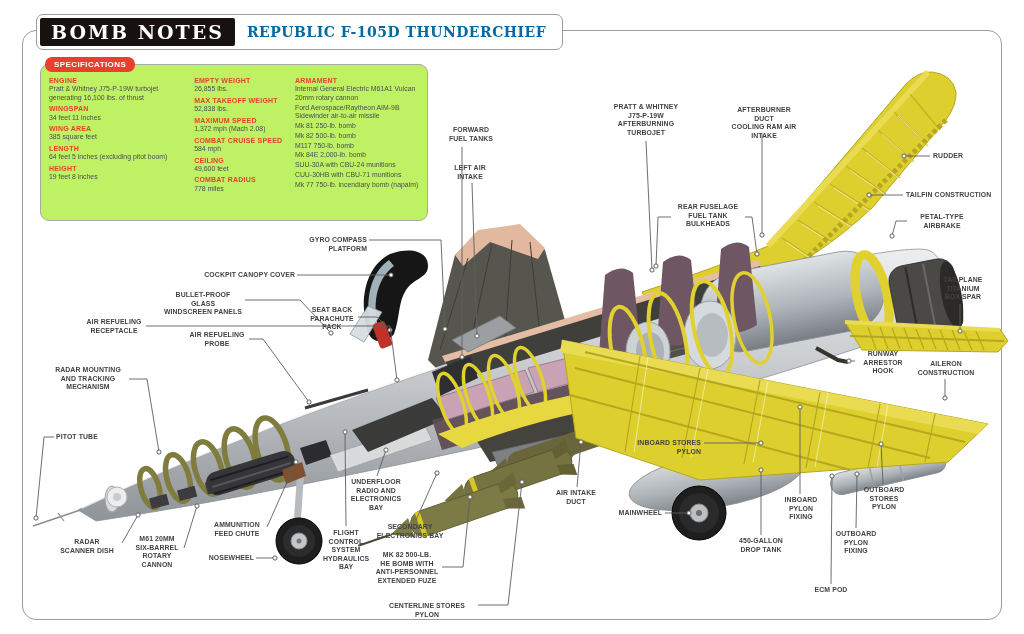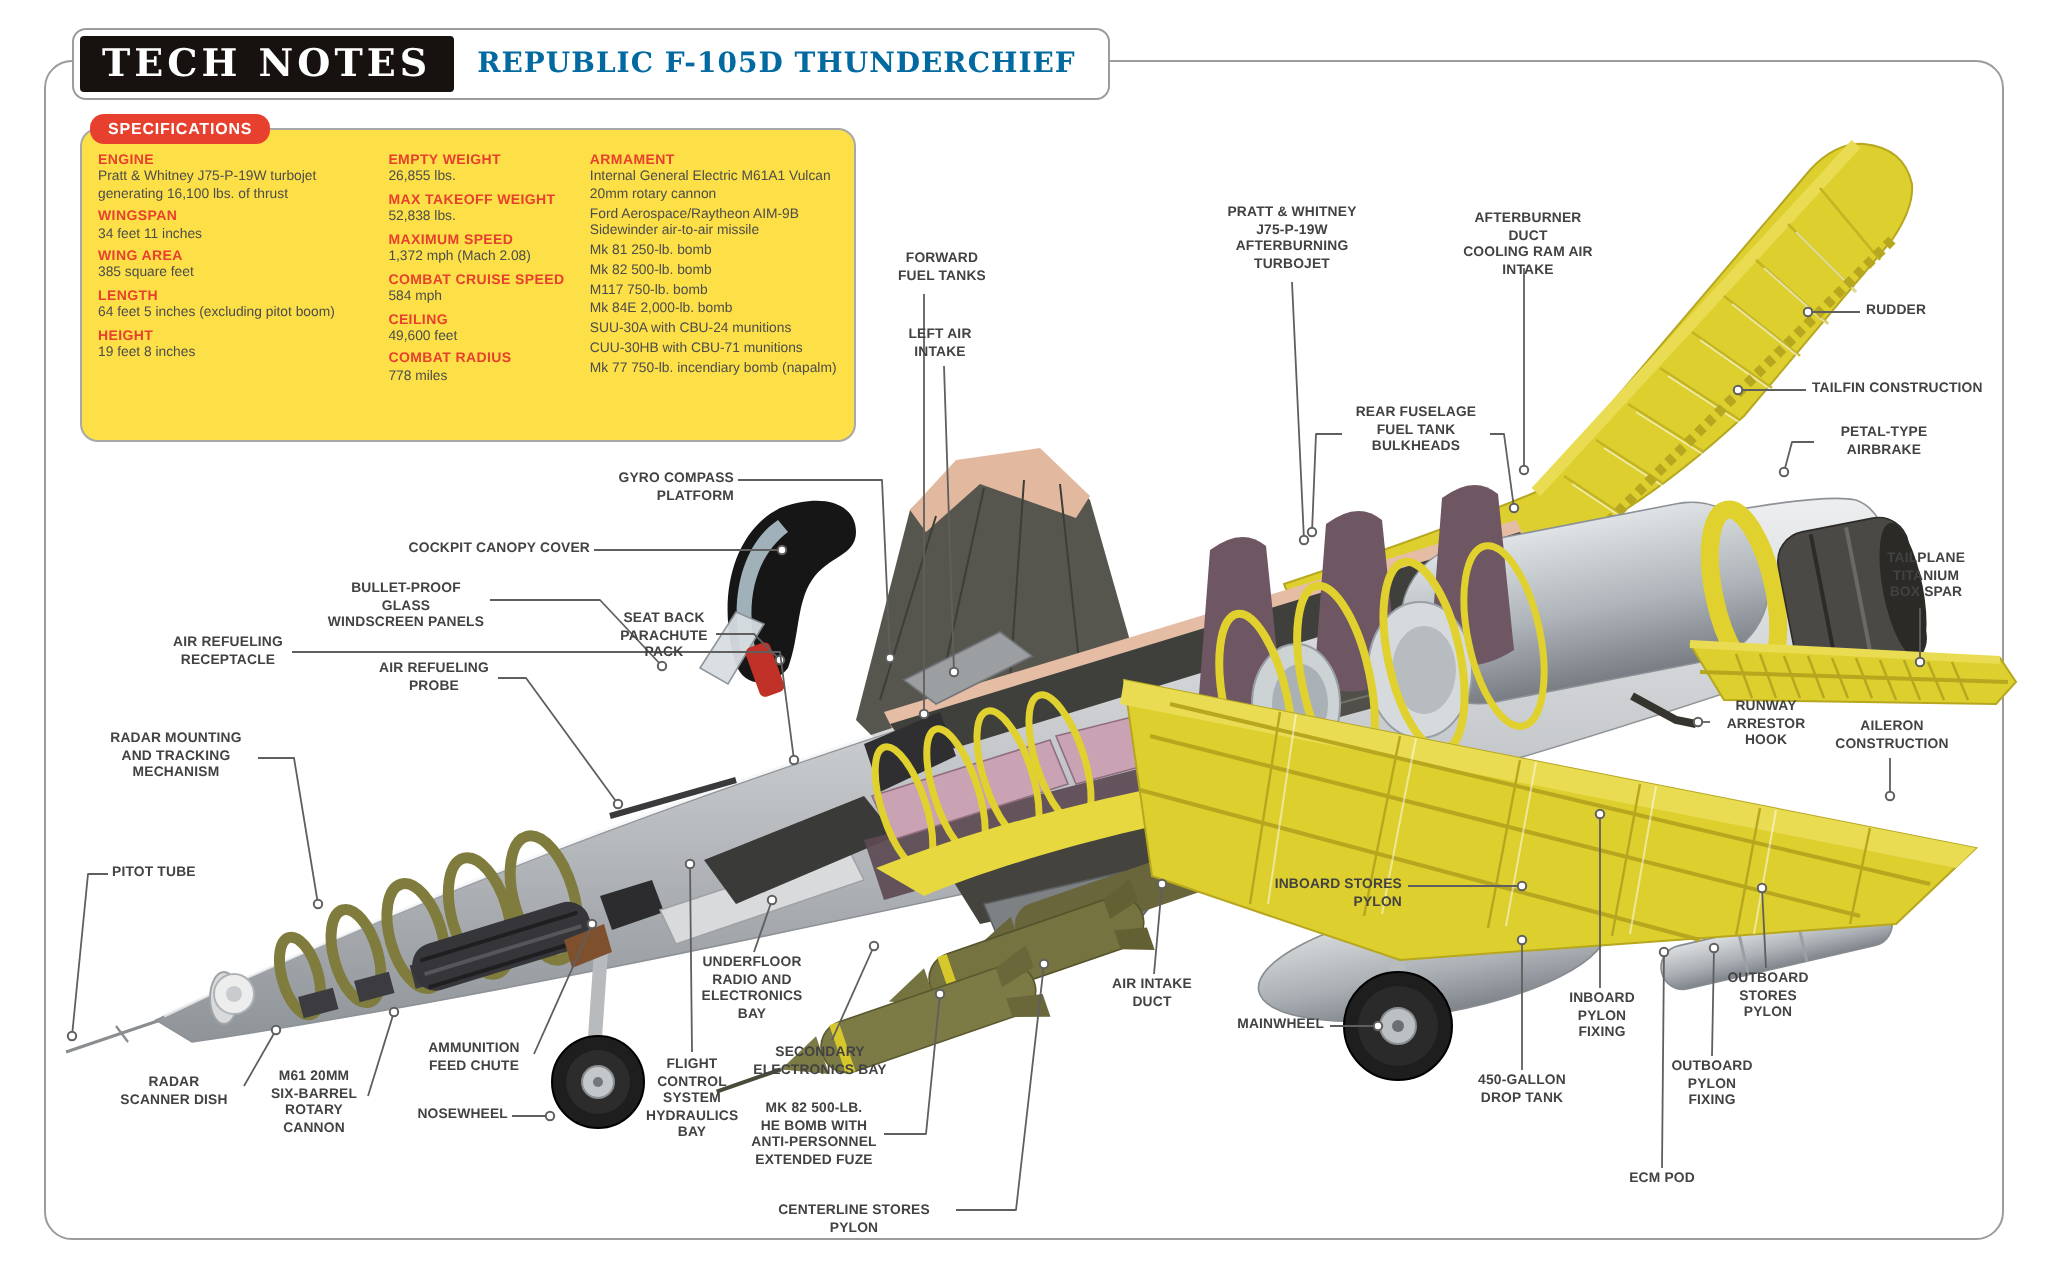--- a/index.html
+++ b/index.html
@@ -6,21 +6,21 @@
   #page{position:relative;width:1024px;height:634px;background:#fff;overflow:hidden;
         font-family:"Liberation Sans",sans-serif}
   .frame{position:absolute;left:22px;top:30px;width:978px;height:588px;
          border:1.5px solid #9c9c9c;border-radius:14px}
   .header-box{position:absolute;left:36px;top:14px;background:#fff;border:1.5px solid #9c9c9c;
          border-radius:7px;display:flex;align-items:center;gap:12px;padding:3px 16px 3px 3px;z-index:30}
   .badge{background:#17120f;color:#fff;font-family:"DejaVu Serif",serif;font-weight:bold;
          font-size:19px;letter-spacing:2px;padding:3px 11px;border-radius:2px}
   .title{color:#0369a1;font-family:"DejaVu Serif",serif;font-weight:bold;font-size:14px;
          letter-spacing:.5px;white-space:nowrap}
-  .specs{position:absolute;left:40px;top:64px;width:388px;height:157px;background:#fde047;
+  .specs{position:absolute;left:40px;top:64px;width:388px;height:157px;background:#bef264;
          border:1px solid #a8a8a8;border-radius:9px;z-index:25;box-sizing:border-box}
   .specs-tab{position:absolute;left:4px;top:-8px;background:#e8402e;color:#fff;font-size:8px;
          font-weight:bold;letter-spacing:.4px;padding:3px 9px;border-radius:7px}
   #spec-cols{display:flex;gap:10px;padding:12px 8px 4px 8px}
   .spec-col{box-sizing:border-box}
   .spec-col:nth-child(1){width:146px}
   .spec-col:nth-child(2){width:98px}
   .spec-col:nth-child(3){width:134px}
   .spec-label{color:#e8402e;font-weight:bold;font-size:7px;margin:3.2px 0 1.4px;letter-spacing:.2px}
   .spec-col > .spec-label:first-child{margin-top:0}
@@ -515,21 +515,21 @@
         <div>OUTBOARD</div>
         <div>PYLON</div>
         <div>FIXING</div>
       </div>
       <div class="callout a-c" style="left: 808px; top: 586px; width: 46px;">
         <div>ECM POD</div>
       </div>
     </div>
 
   <div class="header-box">
-    <span class="badge">TECH NOTES</span>
+    <span class="badge">BOMB NOTES</span>
     <span class="title">REPUBLIC F-105D THUNDERCHIEF</span>
   </div>
 
   <div class="specs">
     <div class="specs-tab">SPECIFICATIONS</div>
     <div id="spec-cols">
         <div class="spec-col">
           <div class="spec-label">ENGINE</div>
           <div class="spec-value">Pratt &amp; Whitney J75-P-19W turbojet generating 16,100 lbs. of thrust</div>
           <div class="spec-label">WINGSPAN</div>

